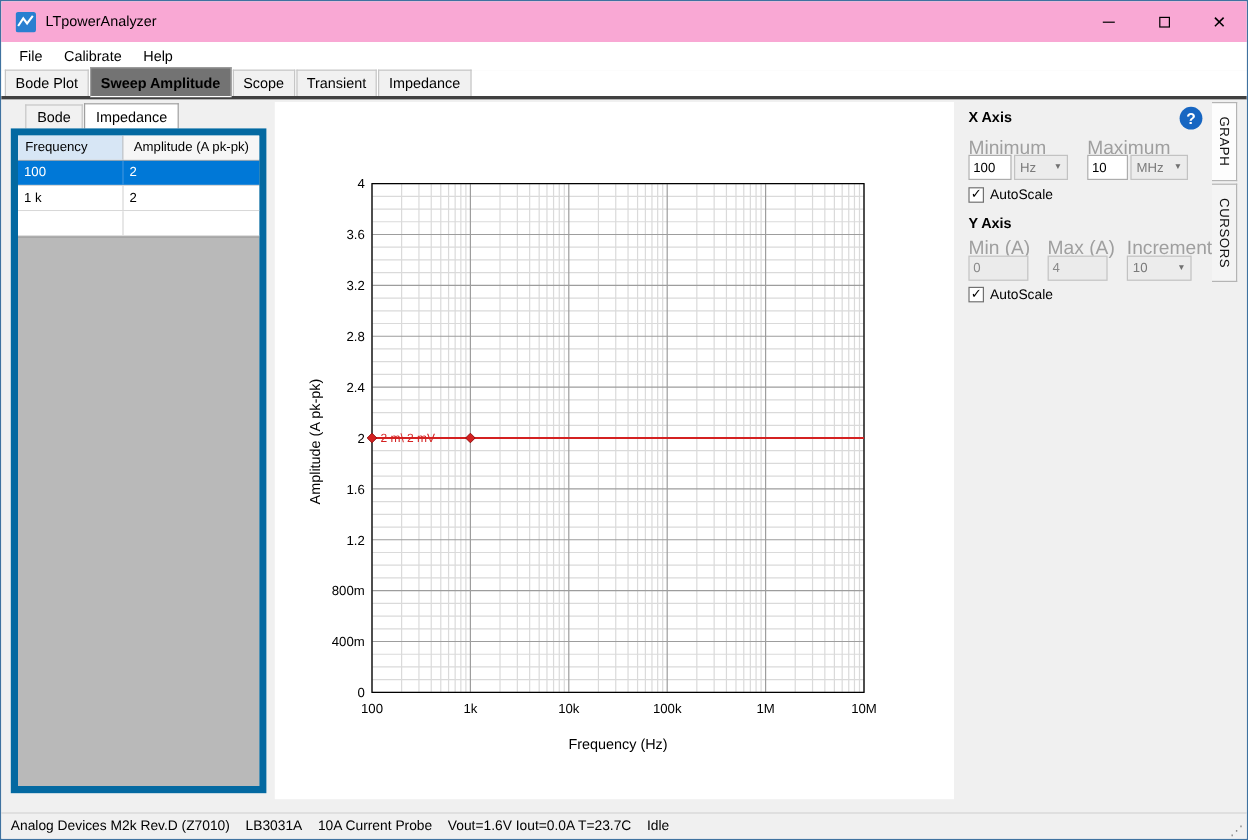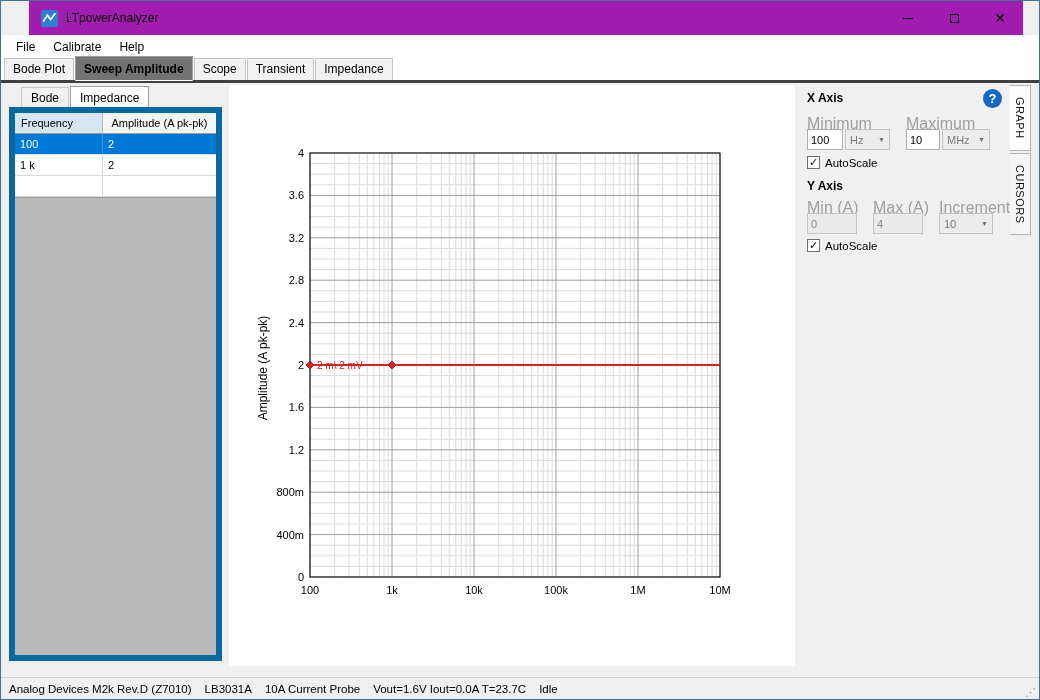--- a/index.html
+++ b/index.html
@@ -3,21 +3,21 @@
 <meta charset="utf-8">
 <style>
   * { margin:0; padding:0; box-sizing:border-box; }
   html,body { width:1040px; height:700px; }
   body { font-family:"Liberation Sans", sans-serif; background:#d6d6d6; }
 
   .window { position:relative; width:1040px; height:700px; background:#f0f0f0;
             border:1px solid #3f72a0; overflow:hidden; }
 
   
-  .titlebar { position:absolute; top:0; left:0; right:16px; height:34px; background:#a21caf;margin-left:28px; }
+  .titlebar { position:absolute; top:0; left:0; right:0; height:34px; background:#f9a8d4; }
   .app-icon { position:absolute; left:12px; top:9px; width:17px; height:17px; }
   .win-title { position:absolute; left:37px; top:10px; font-size:12px; color:#000; }
   .win-controls { position:absolute; right:0; top:0; height:34px; display:flex; }
   .win-btn { width:46px; height:34px; display:flex; align-items:center; justify-content:center;
              font-size:14px; color:#000; cursor:default; }
   .glyph-min { width:10px; height:1px; background:#000; display:block; }
   .glyph-max { width:9px; height:9px; border:1px solid #000; display:block; }
 
   
   .menubar { position:absolute; top:34px; left:0; right:0; height:24px; background:#ffffff;
@@ -270,20 +270,21 @@
           <line x1="57" y1="54.39999999999998" x2="467" y2="54.39999999999998" stroke="#9d9d9d" stroke-width="1"></line>
           <text x="51" y="58.39999999999998" text-anchor="end" font-size="11" fill="#000">3.6</text>
           <line x1="57" y1="12" x2="467" y2="12" stroke="#9d9d9d" stroke-width="1"></line>
           <text x="51" y="16" text-anchor="end" font-size="11" fill="#000">4</text>
           <rect x="57" y="12" width="410" height="424" fill="none" stroke="#000" stroke-width="1"></rect>
           <polyline points="57,224 139,224 467,224" fill="none" stroke="#d42121" stroke-width="1.8"></polyline>
           <path d="M 57 220 L 61 224 L 57 228 L 53 224 Z" fill="#d42121" stroke="#8f0e0e" stroke-width="0.8"></path>
           <path d="M 139 220 L 143 224 L 139 228 L 135 224 Z" fill="#d42121" stroke="#8f0e0e" stroke-width="0.8"></path>
           <text x="64" y="227.5" text-anchor="start" font-size="10" fill="#d42121">2 m\ 2 mV</text>
         </svg>
+      <div class="xlabel">Frequency (Hz)</div>
     </div>
 
     <div class="rightpanel">
       <div class="groupheader" style="left:6px; top:2px;">X Axis</div>
       <div class="helpicon">?</div>
 
       <div class="fieldlabel" style="left:6px; top:26px;">Minimum</div>
       <div class="fieldlabel" style="left:105px; top:26px;">Maximum</div>
       <input class="tbox" style="left: 6px; top: 40px; width: 36px;" value="100">
       <div class="combo" style="left:44px; top:40px; width:45px;">

